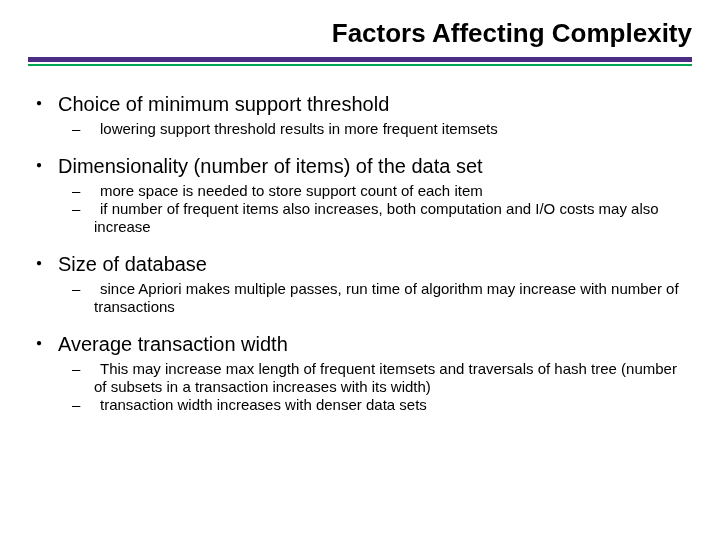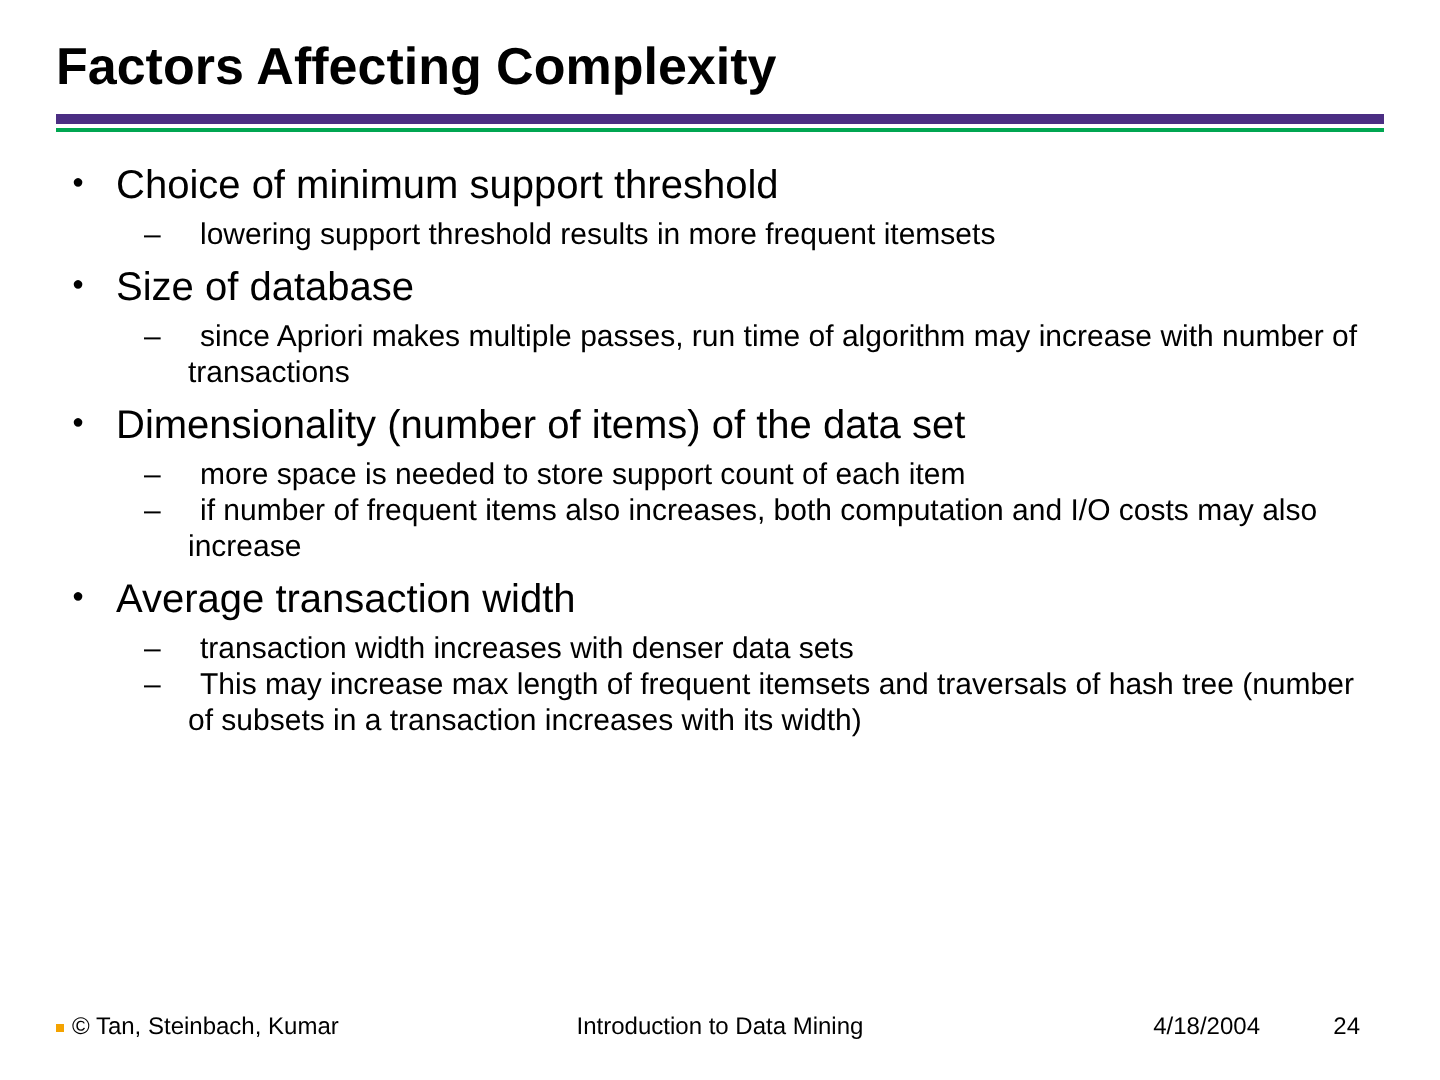--- a/index.html
+++ b/index.html
@@ -16,20 +16,21 @@
     height: 540px;
     padding: 18px 28px 0 28px;
     position: relative;
   }
   .title {
     font-family: Verdana, Geneva, sans-serif;
     font-size: 26px;
     font-weight: bold;
     color: #000;
     margin-bottom: 8px;
+    text-align: right;
   }
   .rule1 {
     height: 5px;
     background: #4b2e83;
     width: 100%;
     margin-bottom: 2px;
   }
   .rule2 {
     height: 2px;
     background: #00a651;
@@ -42,21 +43,21 @@
     list-style: none;
     margin: 0;
     padding: 0;
   }
   ul.level1 > li {
     position: relative;
     padding-left: 24px;
     font-size: 20px;
     color: #000;
     line-height: 1.25;
-    margin-top: 5px;
+    margin-top: 16px;
   }
   ul.level1 > li::before {
     content: "●";
     position: absolute;
     left: 2px;
     top: 5px;
     font-size: 10px;
     color: #000;
   }
   ul.level2 {
@@ -107,44 +108,38 @@
     <ul class="level1">
 
       <li>
         <span>Choice of minimum support threshold</span>
         <ul class="level2">
           <li><span class="pad"> lowering support threshold results in more frequent itemsets</span></li>
         </ul>
       </li>
 
       <li>
-        <span>Size of database</span>
-        <ul class="level2">
-          <li><span class="pad"> since Apriori makes multiple passes, run time of algorithm may increase with number of transactions</span></li>
-        </ul>
-      </li>
-
-      <li>
         <span>Dimensionality (number of items) of the data set</span>
         <ul class="level2">
           <li><span class="pad"> more space is needed to store support count of each item</span></li>
           <li><span class="pad"> if number of frequent items also increases, both computation and I/O costs may also increase</span></li>
         </ul>
       </li>
 
       <li>
+        <span>Size of database</span>
+        <ul class="level2">
+          <li><span class="pad"> since Apriori makes multiple passes, run time of algorithm may increase with number of transactions</span></li>
+        </ul>
+      </li>
+
+      <li>
         <span>Average transaction width</span>
         <ul class="level2">
+          <li><span class="pad"> This may increase max length of frequent itemsets and traversals of hash tree (number of subsets in a transaction increases with its width)</span></li>
           <li><span class="pad"> transaction width increases with denser data sets</span></li>
-          <li><span class="pad"> This may increase max length of frequent itemsets and traversals of hash tree (number of subsets in a transaction increases with its width)</span></li>
         </ul>
       </li>
 
     </ul>
   </div>
 
-  <div class="footer">
-    <span class="left"><span class="orange"></span><span>© Tan, Steinbach, Kumar</span></span>
-    <span class="center">Introduction to Data Mining</span>
-    <span class="date">4/18/2004</span>
-    <span class="page">24</span>
-  </div>
 </div>
 
 </body></html>

